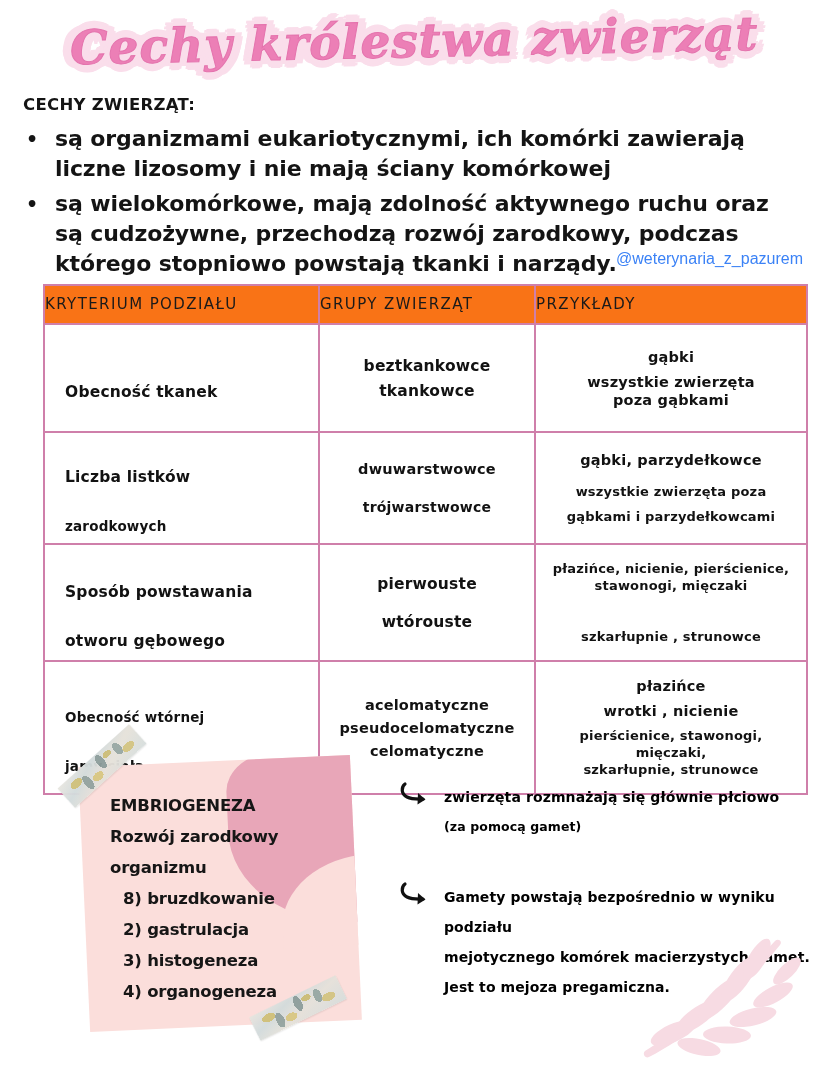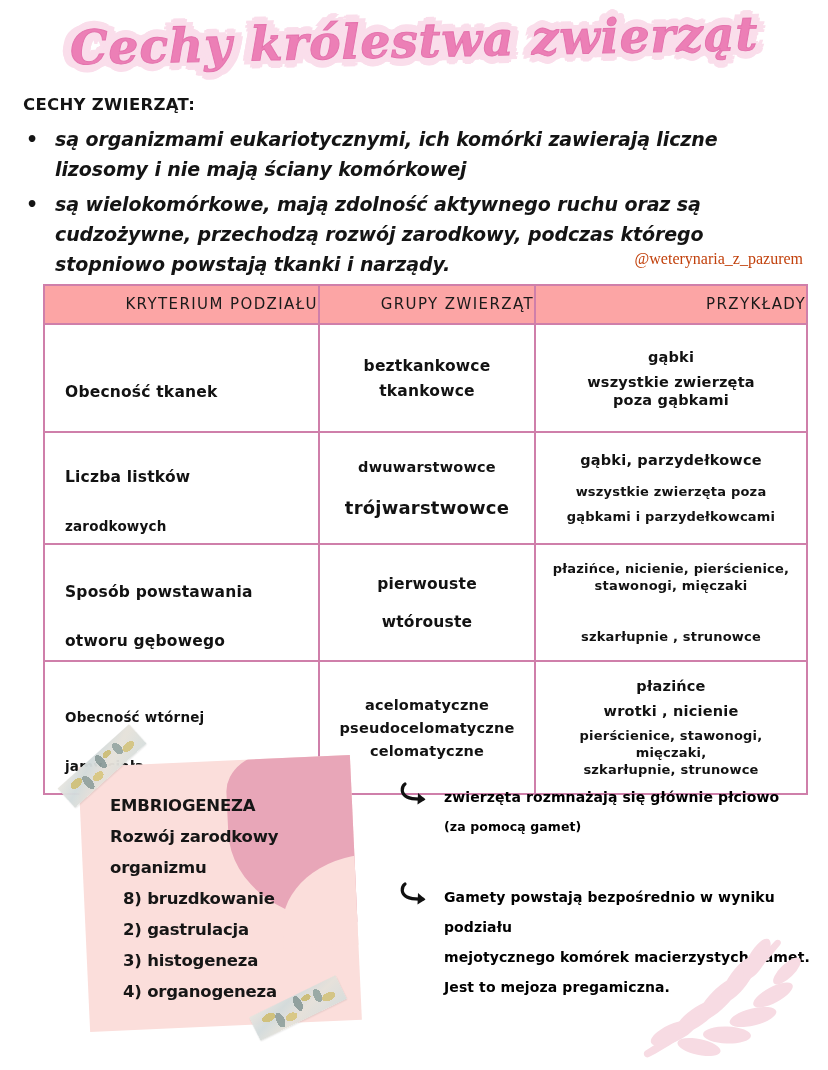--- a/index.html
+++ b/index.html
@@ -62,67 +62,66 @@
   }
   ul.bullets {
     list-style: none;
     margin: 0;
     padding: 0;
   }
   ul.bullets li {
     position: relative;
     padding-left: 32px;
     font-family: "DejaVu Sans", sans-serif;
-    font-size: 19px;
+    font-size: 22px;
     font-weight: bold;
     line-height: 30px;
     color: #141414;
     margin-bottom: 5px;
     letter-spacing: -0.1px;
-    font-style: italic;
   }
   ul.bullets li::before {
     content: "\2022";
     position: absolute;
     left: 3px;
     top: 0;
     font-size: 19px;
   }
 
   .handle {
     position: absolute;
     right: 25px;
     top: 250px;
-    font-family: Liberation Serif, serif;
+    font-family: Liberation Sans, sans-serif;
     font-size: 16px;
-    color: #c2410c;
+    color: #3b82f6;
   }
 
   
   .tbl {
     position: absolute;
     left: 43px; top: 284px;
     width: 763px;
     border-collapse: collapse;
     table-layout: fixed;
   }
   .tbl td, .tbl th {
     border: 2px solid #cf7faa;
     vertical-align: middle;
     background: #ffffff;
   }
   .tbl thead th {
-    background: #fca5a5;
+    background: #f97316;
     height: 30px;
     font-family: "DejaVu Sans", sans-serif;
     font-size: 15px;
     font-weight: normal;
     letter-spacing: 1.4px;
     color: #1a1a1a;
-    text-align: right;
+    text-align: left;
     padding: 3px 0 4px 0;
   }
   .col-a { width: 275px; }
   .col-b { width: 216px; }
   .col-c { width: 272px; }
 
   .cell-crit {
     padding: 6px 0 6px 20px;
     text-align: left;
   }
@@ -302,21 +301,21 @@
       </td>
     </tr>
 
     <tr class="row-h2">
       <td class="cell-crit">
         <span class="hand crit-line">Liczba listków</span>
         <span class="hand crit-line sm">zarodkowych</span>
       </td>
       <td class="cell-mid">
         <span class="hand grp-line" style="font-size:14.5px">dwuwarstwowce</span>
-        <span class="hand grp-line" style="font-size:18px;margin-top:22px">trójwarstwowce</span>
+        <span class="hand grp-line" style="font-size:14px;margin-top:22px">trójwarstwowce</span>
       </td>
       <td class="cell-right">
         <span class="hand ex-line">gąbki, parzydełkowce</span>
         <span class="hand ex-line sm" style="margin-bottom:8px;margin-top:14px">wszystkie zwierzęta poza</span>
         <span class="hand ex-line sm" style="margin-top:0">gąbkami i parzydełkowcami</span>
       </td>
     </tr>
 
     <tr class="row-h3">
       <td class="cell-crit">

